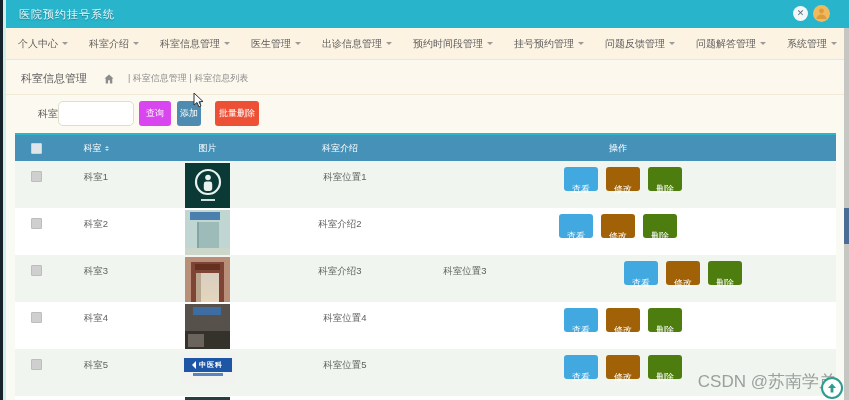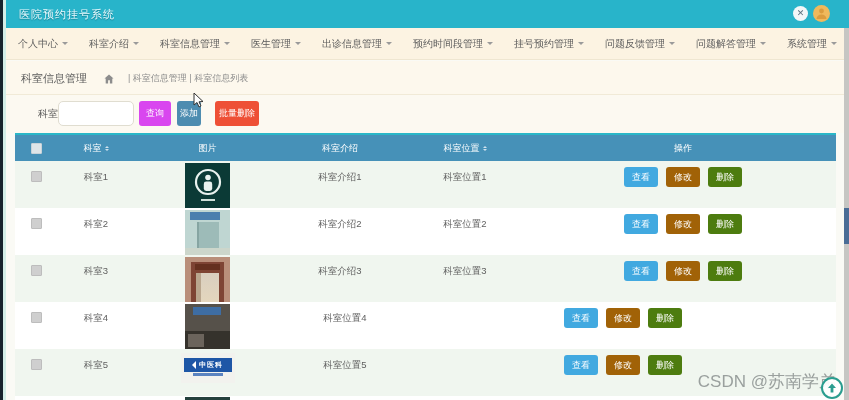--- a/index.html
+++ b/index.html
@@ -45,21 +45,21 @@
   .sort i{width:0;height:0;border:2.5px solid transparent;display:block;}
   .sort .up{border-bottom-color:#cfe2ee;}
   .sort .dn{border-top-color:#cfe2ee;}
   .tr{display:flex;height:47px;font-size:9.5px;color:#5f5f5f;background:#fff;}
   .tr.stripe{background:#f0f6ef;}
   .tr .td{align-items:flex-start;padding-top:10px;}
   .tr .td.img-cell{padding-top:1px;}
   .tr .td.op-cell{padding-top:6px;}
   .checkbox{width:9px;height:9px;background:#cfcfcf;border:1px solid #bdbdbd;border-radius:1px;}
   .thead .checkbox{background:#dfe5e8;border-color:#c8d2d8;margin-top:0;}
-  .abtn{height:20px;line-height:20px;padding:0 8px;border:none;border-radius:3px;font-size:9px;color:#fff;margin:0 4px;cursor:pointer;font-family:inherit;}
+  .abtn{height:20px;line-height:20px;padding:12px 8px;border:none;border-radius:3px;font-size:9px;color:#fff;margin:0 4px;cursor:pointer;font-family:inherit;}
   .abtn.view{background:#41a9e0;}
   .abtn.edit{background:#a16207;}
   .abtn.del{background:#4d7c0f;}
   
   .thumb{position:relative;width:45px;height:45px;margin-top:1px;overflow:hidden;}
   .t1{background:#0b3a36;display:flex;align-items:center;justify-content:center;}
   .t2{background:#bfd6d2;}
   .t2 .sign{position:absolute;top:2px;left:5px;width:30px;height:8px;background:#4a7fae;}
   .t2 .door{position:absolute;top:12px;left:12px;width:20px;height:28px;background:#9dbbb8;border-left:2px solid #86a5a2;}
   .t2 .floor{position:absolute;bottom:0;left:0;width:45px;height:7px;background:#ccd6cb;}
@@ -174,48 +174,40 @@
           <i class="up"></i>
           <i class="dn"></i>
         </span>
     </div>
     <div class="th c3">
         <span>图片</span>
       </div>
     <div class="th c4">
         <span>科室介绍</span>
       </div>
-    <div class="th c5">
-      <span>科室位置</span>
-      <span class="sort">
-          <i class="up"></i>
-          <i class="dn"></i>
-        </span>
-    </div>
     <div class="th c6">
         <span>操作</span>
       </div>
   </div>
 
   <div class="tr stripe">
     <div class="td c1">
         <span class="checkbox"></span>
       </div>
     <div class="td c2">科室1</div>
     <div class="td c3 img-cell">
       <div class="thumb t1">
         <svg width="34" height="36" viewBox="0 0 34 36">
           <circle cx="17" cy="14" r="12" fill="none" stroke="#e9f2ef" stroke-width="2.2"></circle>
           <circle cx="17" cy="9.5" r="2.8" fill="#e9f2ef"></circle>
           <rect x="12.8" y="13.5" width="8.4" height="9.5" rx="2.4" fill="#e9f2ef"></rect>
           <rect x="10" y="31" width="14" height="2" fill="#cfe0da"></rect>
         </svg>
       </div>
     </div>
-    <div class="td c4">科室介绍1</div>
     <div class="td c5">科室位置1</div>
     <div class="td c6 op-cell">
       <button class="abtn view">查看</button>
       <button class="abtn edit">修改</button>
       <button class="abtn del">删除</button>
     </div>
   </div>
 
   <div class="tr">
     <div class="td c1">
@@ -223,21 +215,20 @@
       </div>
     <div class="td c2">科室2</div>
     <div class="td c3 img-cell">
       <div class="thumb t2">
         <div class="sign"></div>
           <div class="door"></div>
           <div class="floor"></div>
       </div>
     </div>
     <div class="td c4">科室介绍2</div>
-    <div class="td c5">科室位置2</div>
     <div class="td c6 op-cell">
       <button class="abtn view">查看</button>
       <button class="abtn edit">修改</button>
       <button class="abtn del">删除</button>
     </div>
   </div>
 
   <div class="tr stripe">
     <div class="td c1">
         <span class="checkbox"></span>

